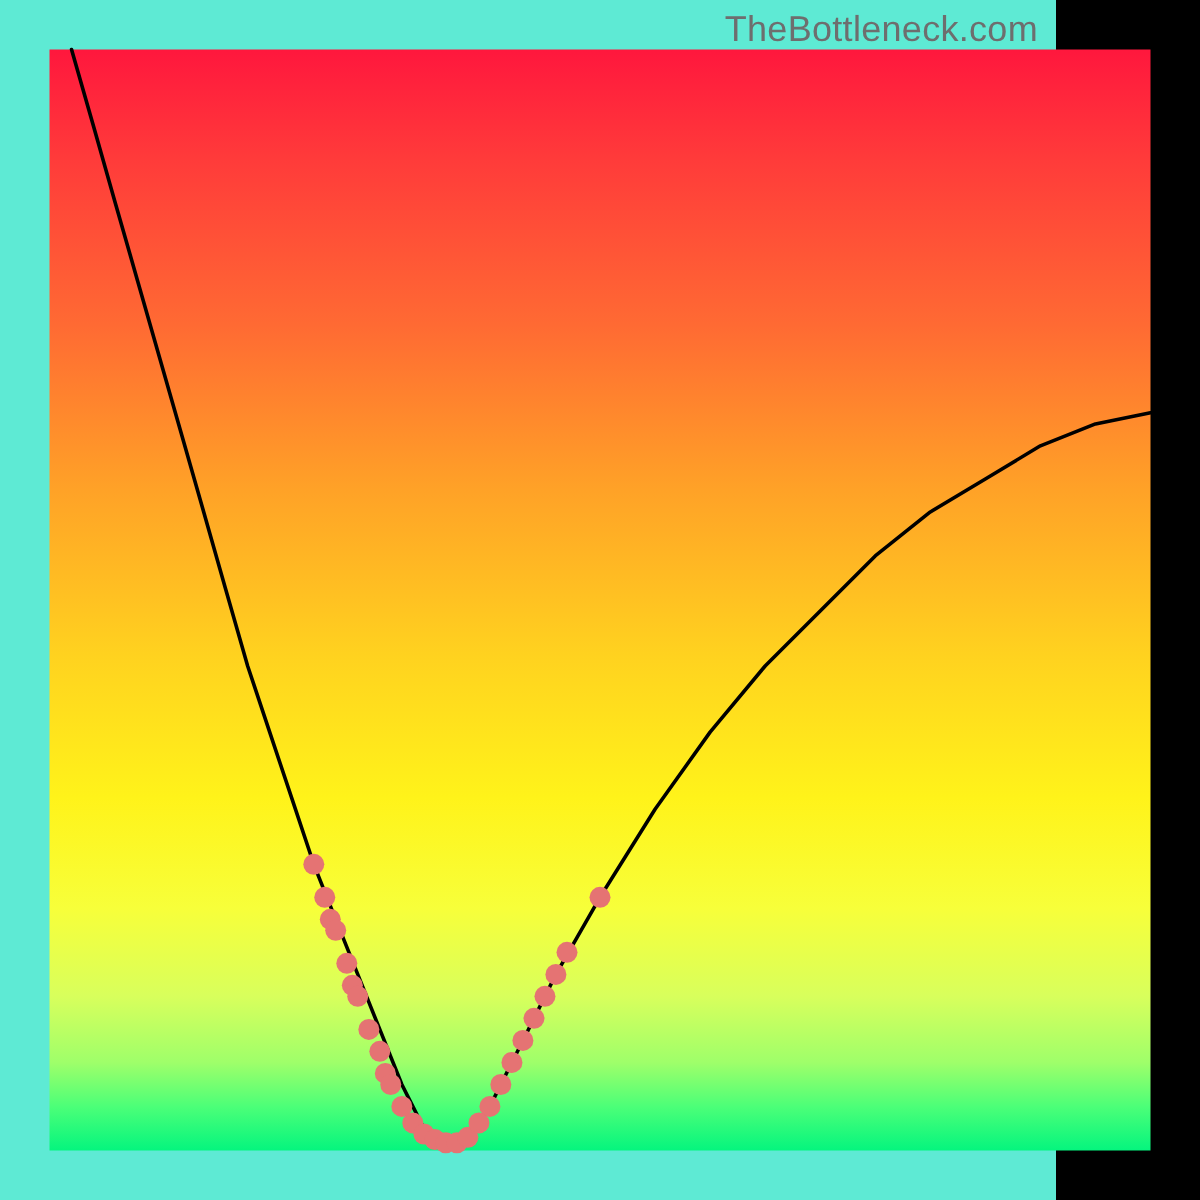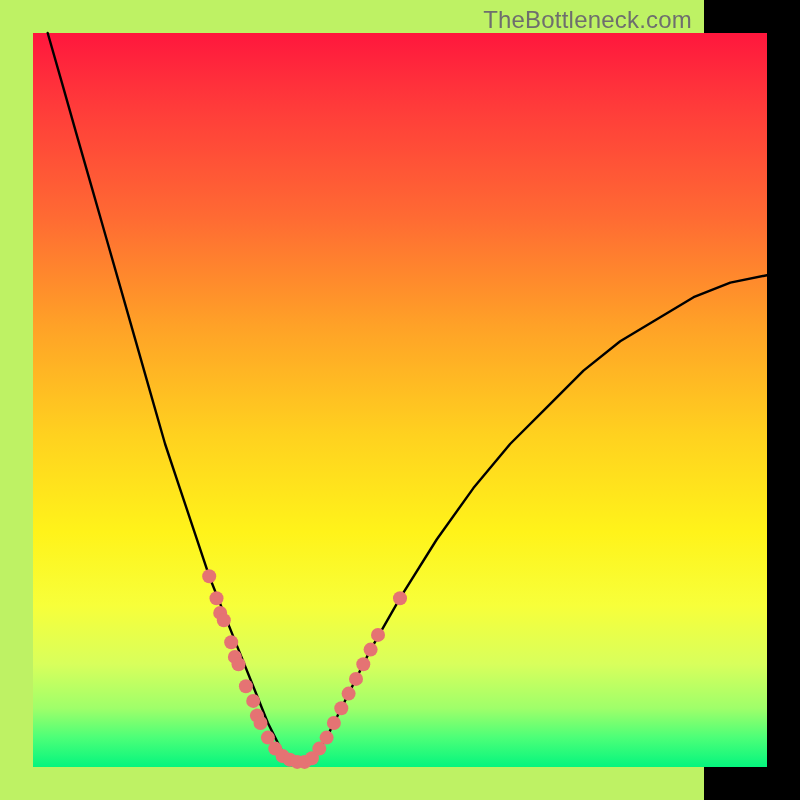--- a/index.html
+++ b/index.html
@@ -10,21 +10,21 @@
     background: #000;
     font-family: Arial, Helvetica, sans-serif;
     overflow: hidden;
   }
   .frame {
     position: absolute;
     left: 0;
     top: 0;
     width: 704px;
     height: 800px;
-    background: #bef264;
+    background: #5eead4;
   }
   .plot {
     position: absolute;
     left: 33px;
     top: 33px;
     width: 734px;
     height: 734px;
     
     background: linear-gradient(to bottom,
       #ff173d 0%,

